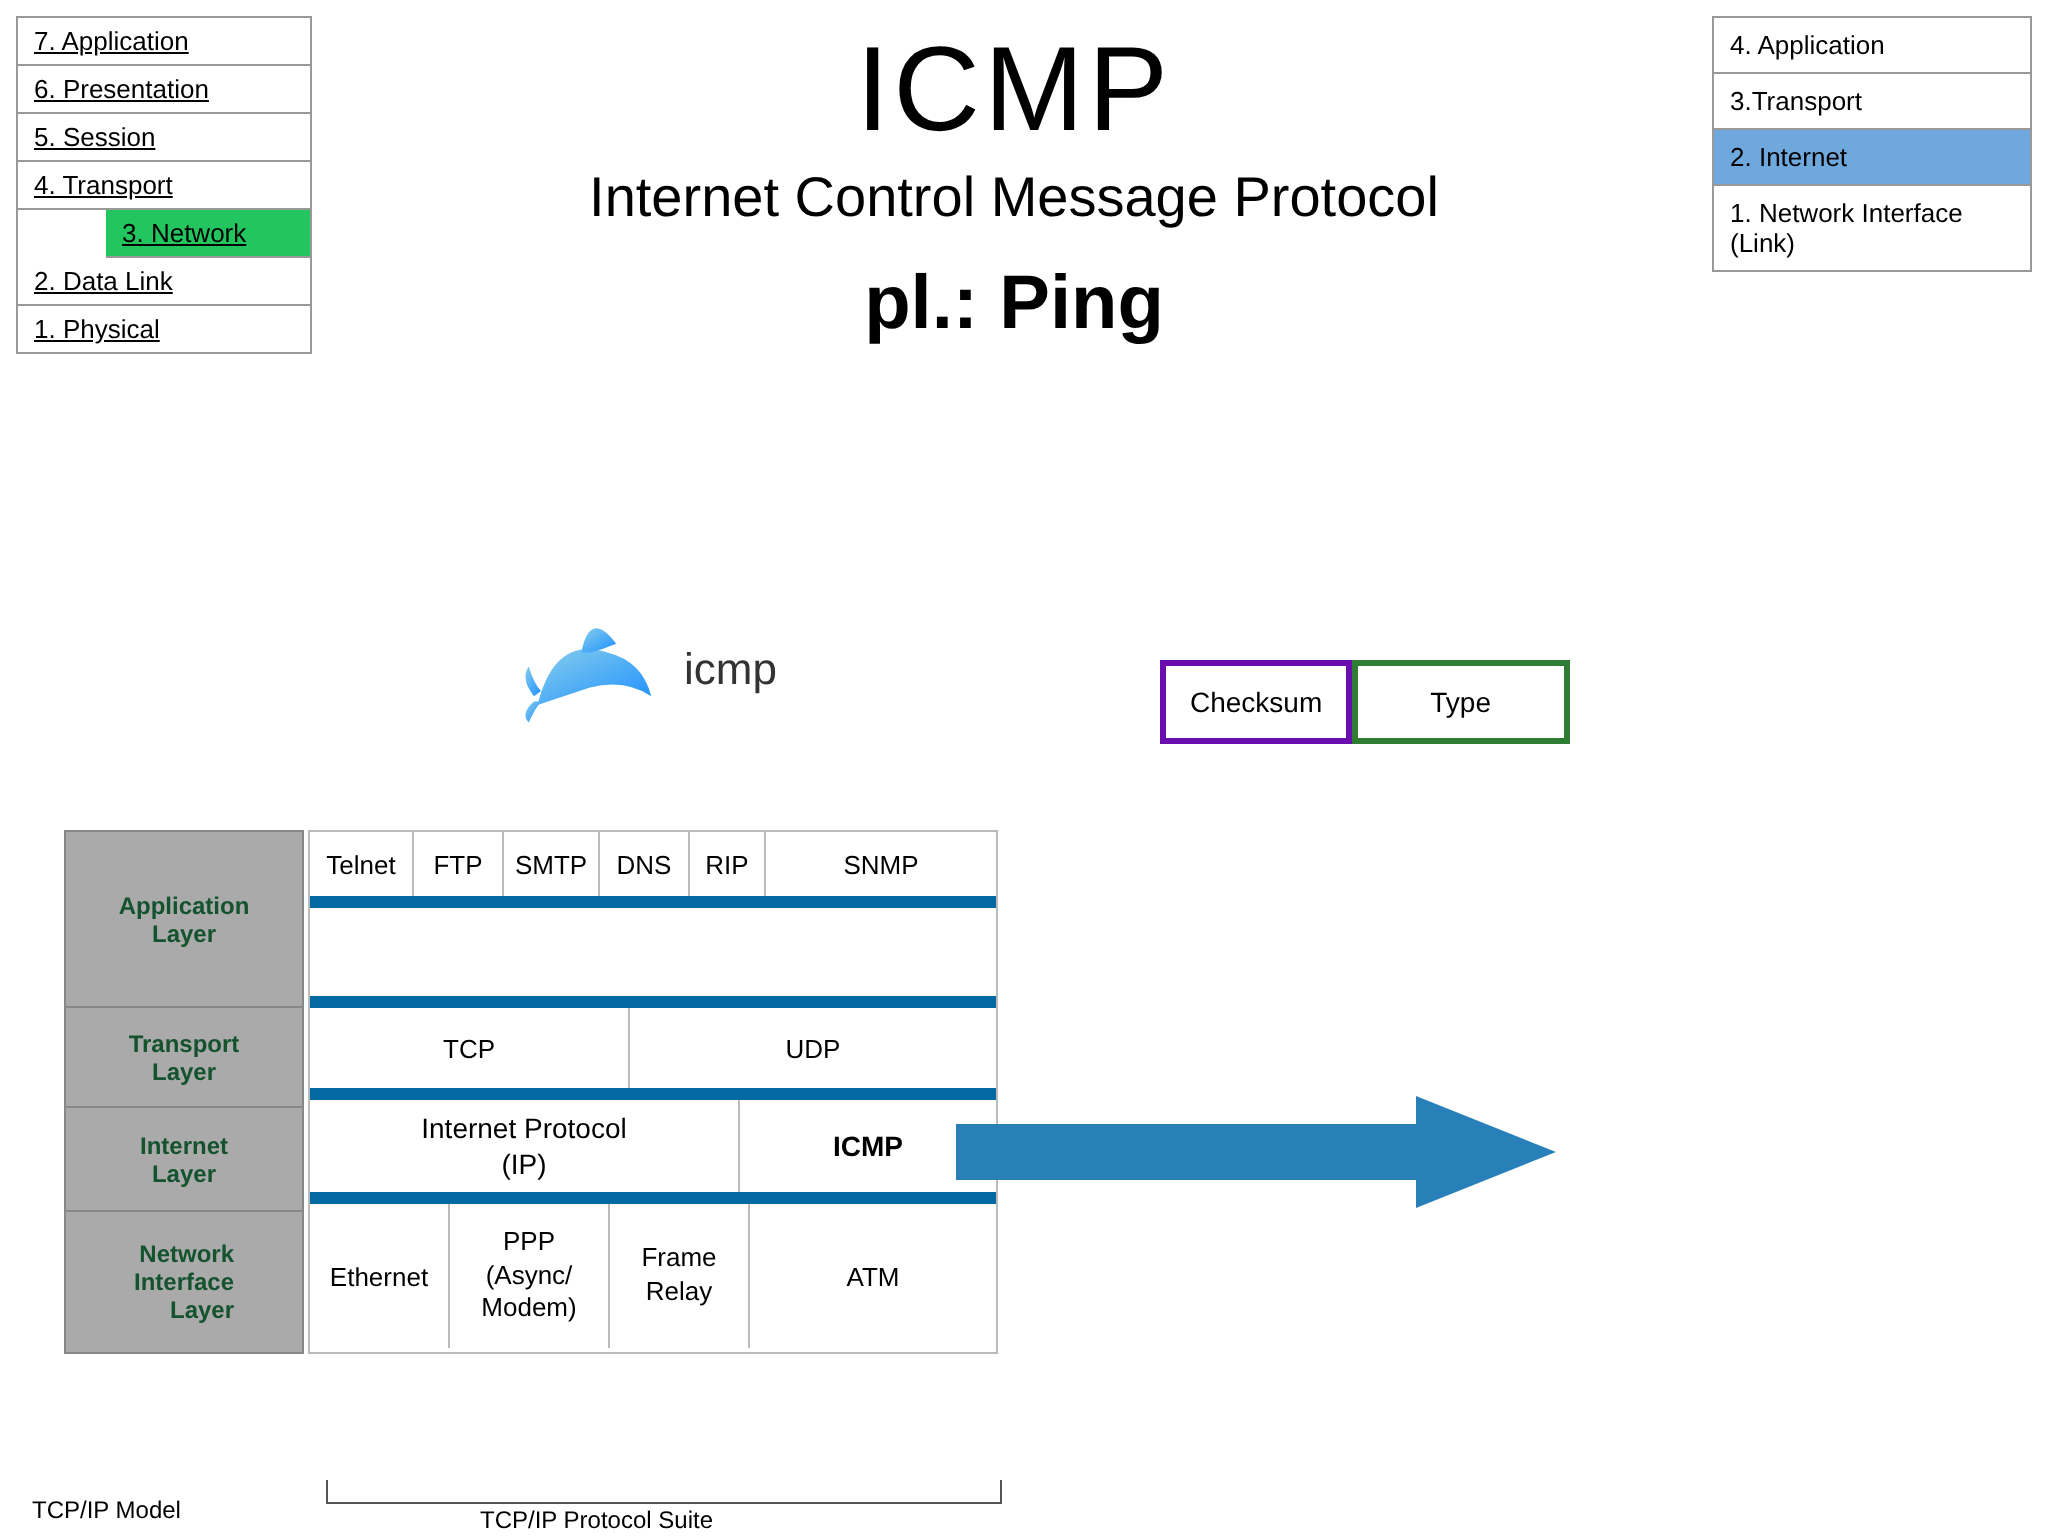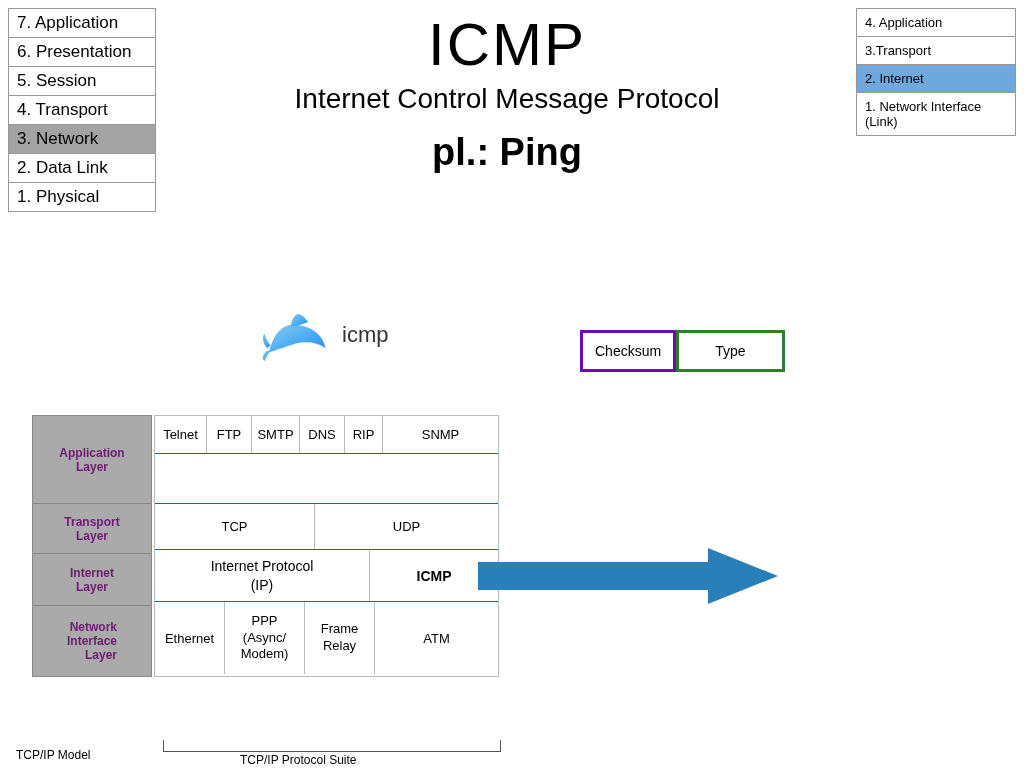--- a/index.html
+++ b/index.html
@@ -16,25 +16,26 @@
     .osi-left {
       position: absolute;
       top: 8px;
       left: 8px;
       width: 148px;
       border: 1px solid #999;
     }
     .osi-left .osi-row {
       border-bottom: 1px solid #999;
       padding: 4px 8px;
-      font-size: 17px;
-      background: white;
+      font-size: 13px;
+      background: white;
+      text-decoration: underline;
     }
     .osi-left .osi-row:last-child { border-bottom: none; }
-    .osi-left .osi-row.highlighted { background: #a3a3a3; }
+    .osi-left .osi-row.highlighted { background: #22c55e; margin-left: 44px; }
 
     
     .tcpip-right {
       position: absolute;
       top: 8px;
       right: 8px;
       width: 160px;
       border: 1px solid #999;
     }
     .tcpip-right .tcp-row {
@@ -114,21 +115,21 @@
       display: flex;
       flex-direction: column;
       width: 120px;
     }
     .layer-label {
       display: flex;
       align-items: center;
       justify-content: center;
       text-align: center;
       background: #aaa;
-      color: #701a75;
+      color: #14532d;
       font-size: 12px;
       font-weight: bold;
       border: 1px solid #888;
       border-bottom: none;
     }
     .layer-label:last-child { border-bottom: 1px solid #888; text-align: right; }
     .layer-label.app-layer { height: 88px; }
     .layer-label.transport-layer { height: 50px; }
     .layer-label.internet-layer { height: 52px; }
     .layer-label.netif-layer { height: 72px; }
@@ -137,21 +138,21 @@
     .protocol-grid {
       display: flex;
       flex-direction: column;
       width: 345px;
       border: 1px solid #bbb;
       margin-left: 2px;
     }
 
     .proto-row {
       display: flex;
-      border-bottom: 1px solid #0369a1;
+      border-bottom: 6px solid #0369a1;
     }
     .proto-row:last-child { border-bottom: none; }
 
     .proto-cell {
       border-right: 1px solid #bbb;
       display: flex;
       align-items: center;
       justify-content: center;
       text-align: center;
       font-size: 13px;

